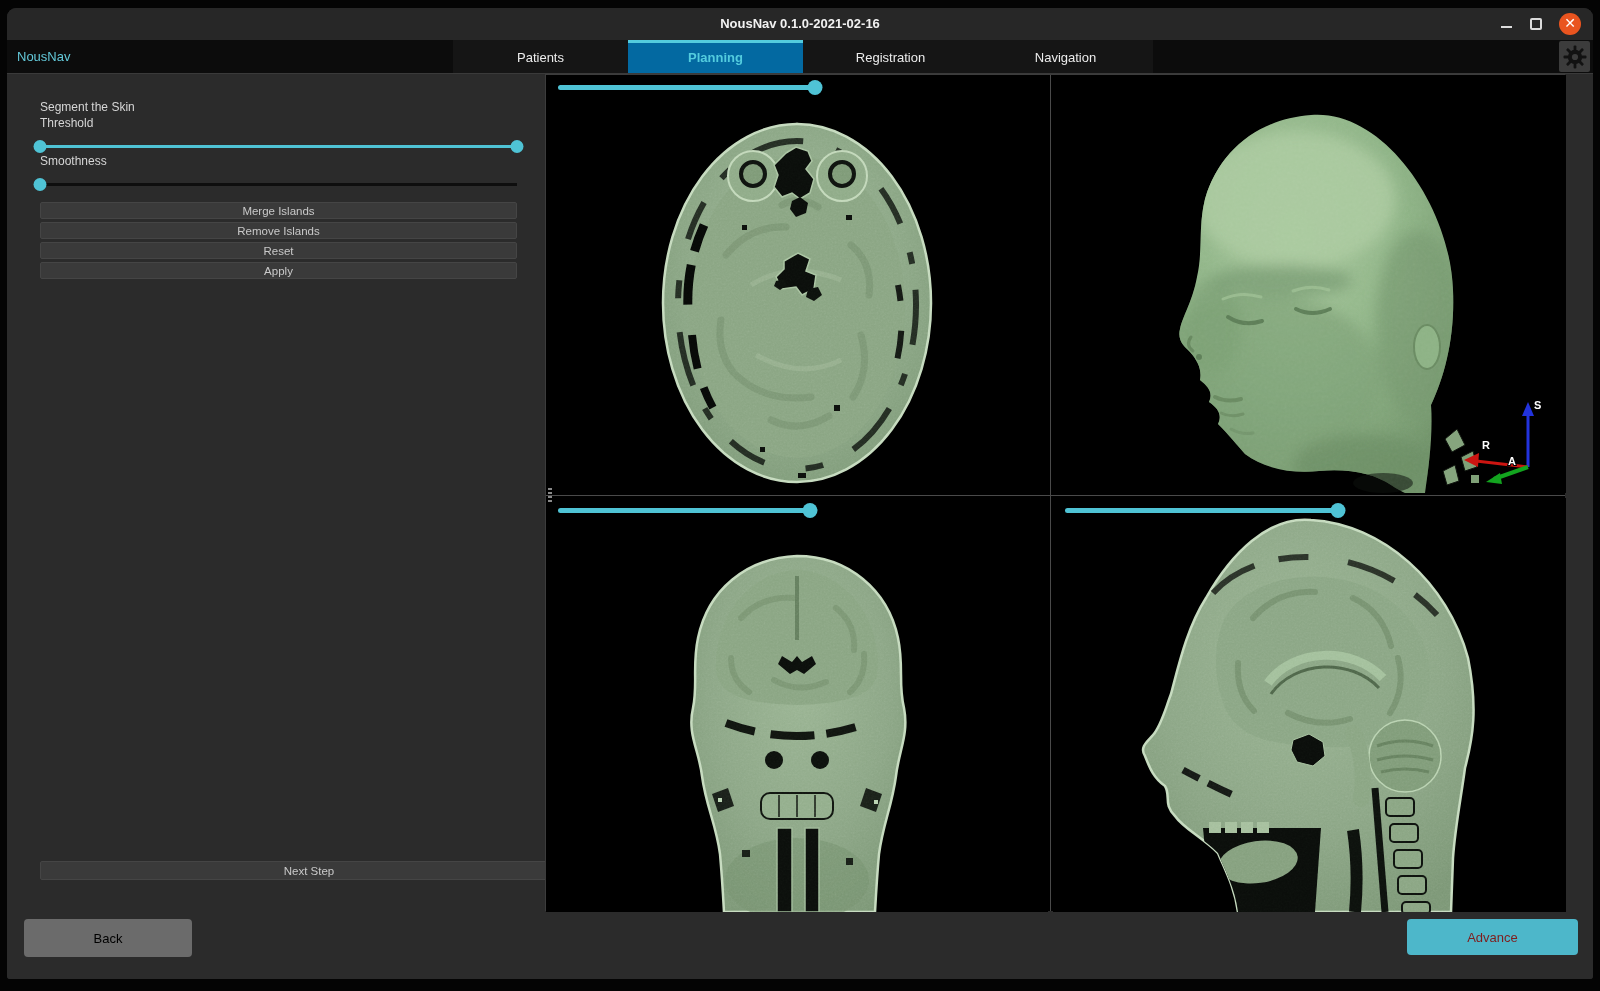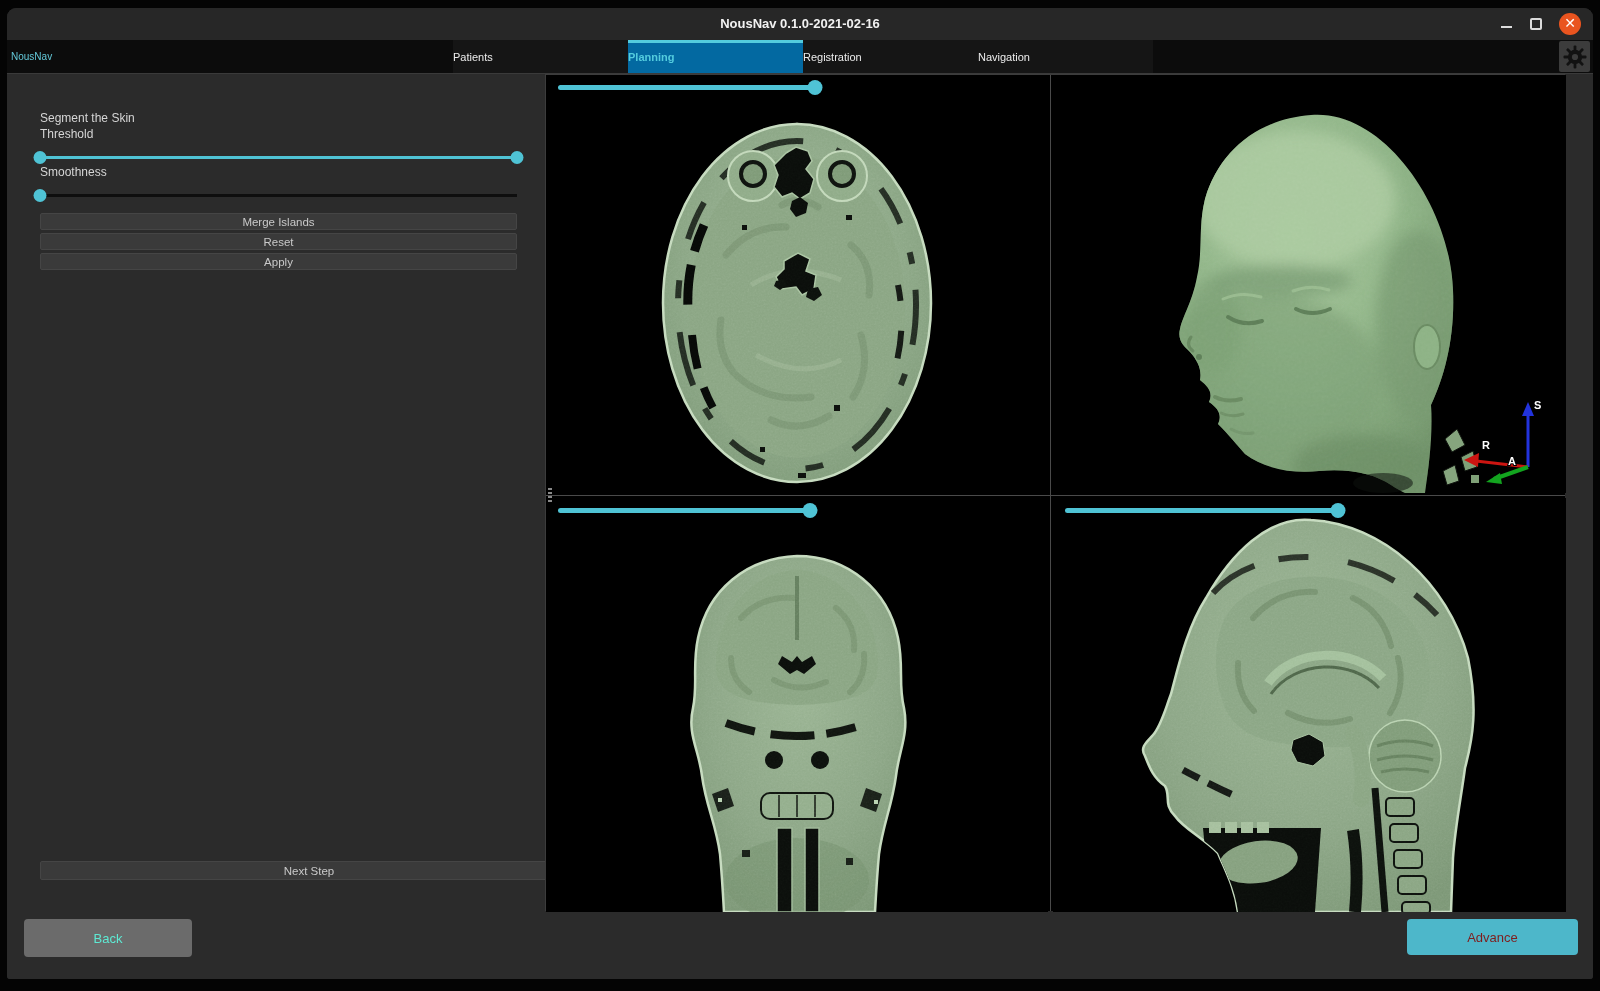--- a/index.html
+++ b/index.html
@@ -14,34 +14,34 @@
            font-weight:bold; font-size:13px; color:#f2f2f2; }
   .winctl { position:absolute; right:12px; top:0; height:32px; display:flex; align-items:center; gap:17px; }
   .minbtn { position:relative; width:12px; height:12px; cursor:pointer; }
   .minbtn::after { content:""; position:absolute; left:0; right:1px; bottom:2px; height:2px; background:#dcdcdc; }
   .maxbtn { width:12px; height:12px; border:2px solid #dcdcdc; border-radius:2px; cursor:pointer; }
   .closebtn { width:22px; height:22px; border-radius:50%; background:#e9541f; color:#fff;
               font-size:14px; line-height:21px; text-align:center; font-weight:bold; cursor:pointer; }
 
   
   .tabbar { position:relative; height:33px; background:#0c0c0c; }
-  .brand { position:absolute; left:4px; top:0; line-height:33px; color:#63c8d8; font-size:10px; }
+  .brand { position:absolute; left:10px; top:0; line-height:33px; color:#63c8d8; font-size:13px; }
   .tabs { position:absolute; left:446px; top:0; height:33px; display:flex; background:#151515; }
   .tab { width:175px; height:33px; line-height:29px; border-top:3px solid transparent;
-         text-align:left; color:#ececec; font-size:11px; cursor:pointer; }
+         text-align:center; color:#ececec; font-size:13px; cursor:pointer; }
   .tab.active { background:#0369a1; border-top-color:#53ccde; color:#53ccde; font-weight:bold; }
   .gearbtn { position:absolute; right:3px; top:1px; width:31px; height:31px; background:#3c3c3c;
              border-radius:2px; display:flex; align-items:center; justify-content:center; cursor:pointer; }
 
   
   .content { position:absolute; top:65px; left:0; right:0; bottom:0; background:#2b2b2b;
              border-top:1px solid #3a3a3a; }
 
   
-  .panel { position:absolute; left:0; top:0; width:538px; height:837px; padding:36px 28px 0 33px; }
+  .panel { position:absolute; left:0; top:0; width:538px; height:837px; padding:25px 28px 0 33px; }
   .lbl { font-size:12px; color:#d6d6d6; line-height:16px; }
   .slider { position:relative; height:13px; margin-top:9px; cursor:pointer; }
   .strack { position:absolute; left:0; right:0; top:5px; height:3px; background:#0e0e0e; }
   .sfill { position:absolute; top:5px; height:3px; background:#4fc3d5; }
   .shandle { position:absolute; top:0; width:13px; height:13px; border-radius:50%;
              background:#4fc3d5; transform:translateX(-50%); cursor:pointer; }
   .lbl.mt { margin-top:0; }
   .btnstack { margin-top:11px; }
   .pbtn { display:block; width:100%; height:17px; margin-bottom:3px; background:#3a3a3a;
           border:1px solid #454545; border-radius:2px; color:#c9c9c9; font-size:11.5px;
@@ -62,21 +62,21 @@
           background:repeating-linear-gradient(#8a8a8a 0 2px, transparent 2px 4px); }
   .img { position:absolute; inset:0; width:100%; height:100%; }
   .vslider { position:absolute; top:5px; left:12px; right:14px; height:15px; cursor:pointer; }
   .vfill { position:absolute; left:0; top:5px; height:5px; background:#4fc3d5; border-radius:3px; }
   .vhandle { position:absolute; top:0; width:15px; height:15px; border-radius:50%;
              background:#4fc3d5; transform:translateX(-50%); cursor:pointer; }
   .axes { position:absolute; right:18px; bottom:8px; width:92px; height:92px; }
 
   
   .backbtn { position:absolute; left:17px; bottom:22px; width:168px; height:38px; background:#6b6b6b;
-             border:none; border-radius:4px; color:#5eead4; font-size:13px; font-family:inherit; cursor:pointer; }
+             border:none; border-radius:4px; color:#000000; font-size:13px; font-family:inherit; cursor:pointer; }
   .advbtn { position:absolute; right:15px; bottom:24px; width:171px; height:36px; background:#4db7ca;
             border:none; border-radius:4px; color:#7f1d1d; font-size:13px; font-family:inherit; cursor:pointer; }
 </style>
 </head>
 <body>
 
 <div class="stage">
 <div class="window">
 
   <div class="titlebar">
@@ -125,20 +125,21 @@
         <div class="shandle" style="left: 0%;"></div>
         <div class="shandle" style="left: 100%;"></div>
       </div>
       <div class="lbl mt">Smoothness</div>
       <div class="slider">
         <div class="strack"></div>
         <div class="shandle" style="left: 0%;"></div>
       </div>
       <div class="btnstack">
         <button class="pbtn">Merge Islands</button>
+        <button class="pbtn">Remove Islands</button>
         <button class="pbtn">Reset</button>
         <button class="pbtn">Apply</button>
       </div>
       <button class="pbtn nextstep">Next Step</button>
     </div>
 
     <div class="viewport">
 
       <div class="quad q1">
         <svg class="img" viewBox="0 0 502 418" preserveAspectRatio="none">

